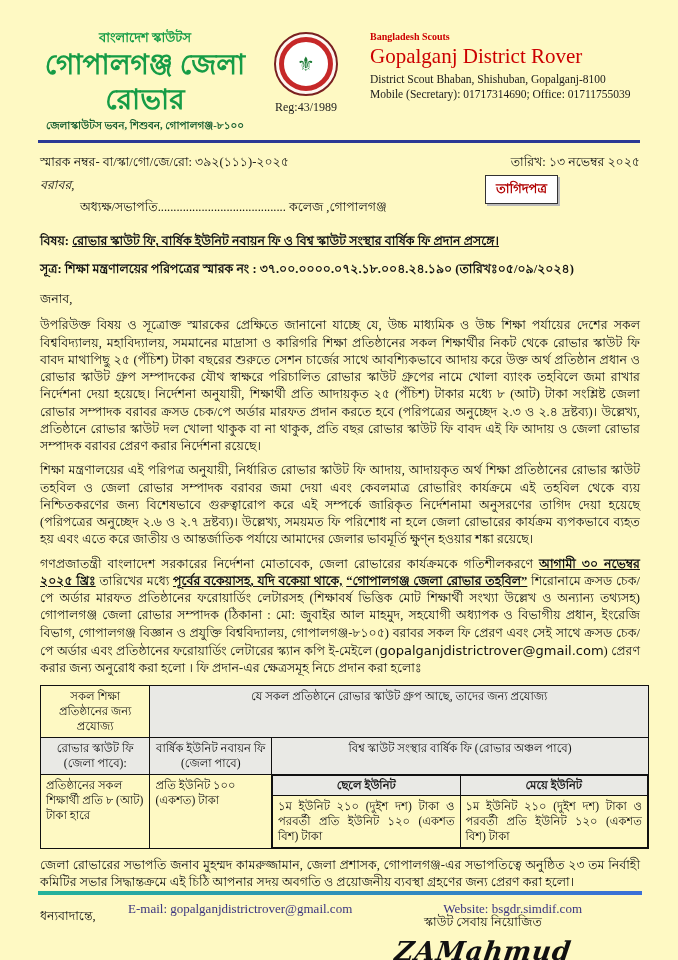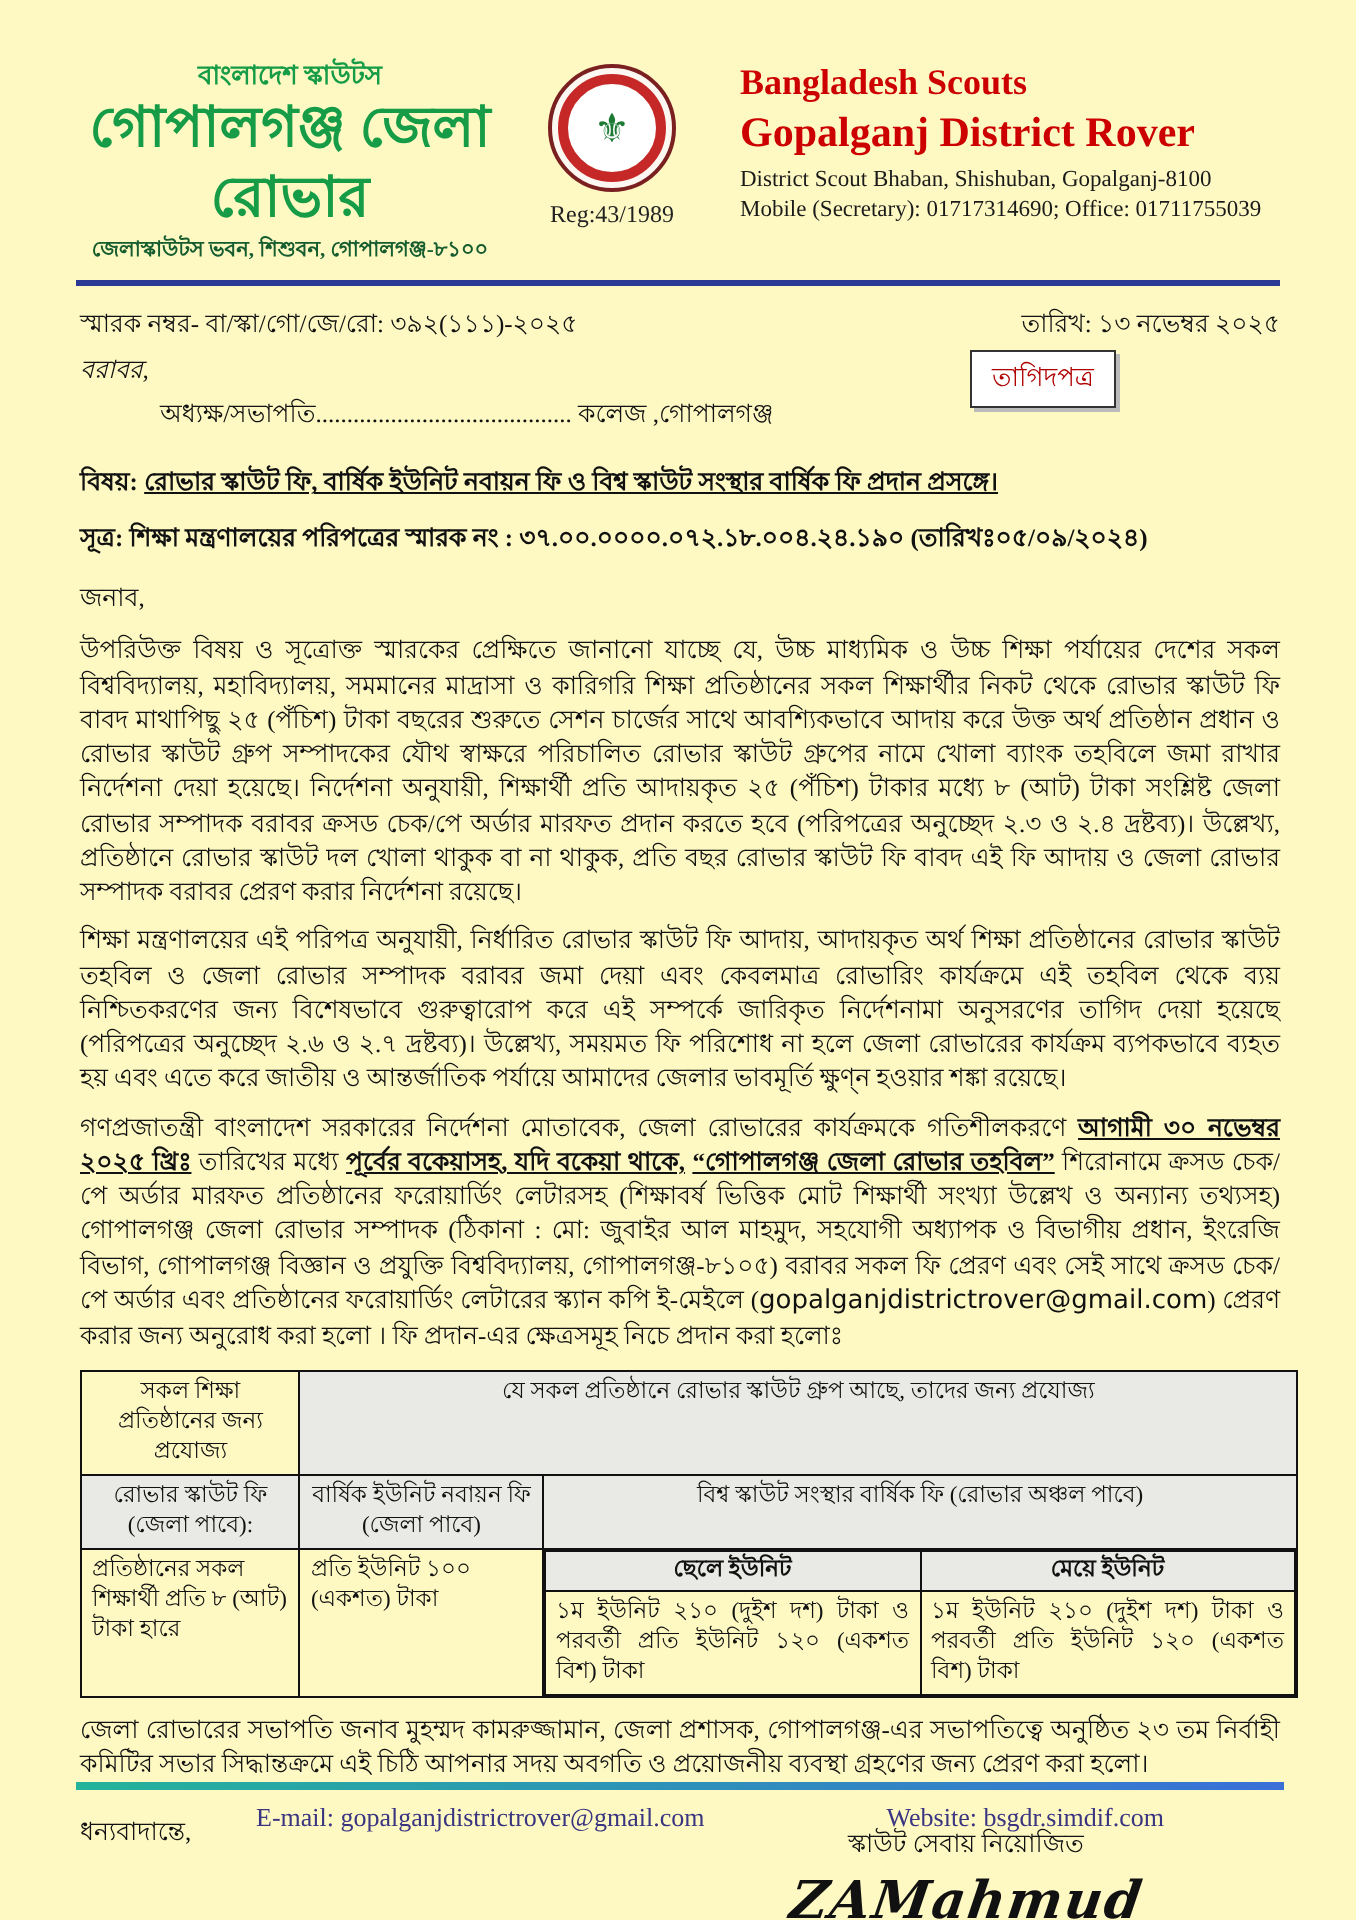--- a/index.html
+++ b/index.html
@@ -15,31 +15,31 @@
   .h-left .addr{color:#155c2e;font-size:10.5px;font-weight:bold;}
   .h-left .phone{color:#155c2e;font-size:10px;font-weight:bold;margin-top:4px;}
   .h-logo{width:104px;text-align:center;padding-top:2px;}
   .logo-emblem{width:60px;height:60px;margin:0 auto;border-radius:50%;
     border:2px solid #7a2020;background:#fdf7f2;display:flex;align-items:center;justify-content:center;}
   .logo-inner{width:44px;height:44px;border-radius:50%;border:5px solid #c62828;background:#fff;
     display:flex;align-items:center;justify-content:center;}
   .fleur{color:#1b7a34;font-size:20px;line-height:1;font-family:"DejaVu Sans",sans-serif;}
   .reg{font-size:12px;color:#222;margin-top:4px;font-family:"Liberation Serif",serif;}
   .h-right{flex:1;padding-left:12px;line-height:1.3;}
-  .h-right .org{color:#cc0000;font-weight:bold;font-size:18px;}
-  .h-right .title{color:#cc0000;font-weight:bold;font-size:21px;margin:0 0 2px 0;}
+  .h-right .org{color:#cc0000;font-weight:bold;font-size:10px;}
+  .h-right .title{color:#cc0000;font-weight:normal;font-size:21px;margin:0 0 2px 0;}
   .h-right .addr,.h-right .phone{color:#1a1a1a;font-size:11.5px;}
   .rule-blue{height:3px;background:#2b3a94;margin:2px 38px 0 38px;}
   
   .meta{position:relative;padding:10px 38px 0 40px;font-size:12.5px;}
   .row-memo{display:flex;justify-content:space-between;}
   .to-label{margin-top:3px;font-style:italic;}
   .to-line{margin-top:2px;padding-left:40px;}
   .stamp{position:absolute;right:120px;top:32px;border:1px solid #333;background:#fff;
-    padding:3px 10px;color:#b00000;font-weight:normal;font-size:13px;box-shadow:2px 2px 0 #bbb;}
+    padding:3px 10px;color:#b00000;font-weight:bold;font-size:13px;box-shadow:2px 2px 0 #bbb;}
   .subject{margin-top:14px;font-weight:bold;}
   .subject .u{text-decoration:underline;}
   .ref{margin-top:8px;font-weight:bold;}
   .salutation{margin-top:10px;}
   
   .bodytext{padding:0 38px 0 40px;font-size:12.5px;text-align:justify;line-height:1.38;}
   .bodytext p{margin:7px 0;}
   .bu{font-weight:bold;text-decoration:underline;}
   .latin{font-family:"DejaVu Sans",sans-serif;font-size:13px;}
   

